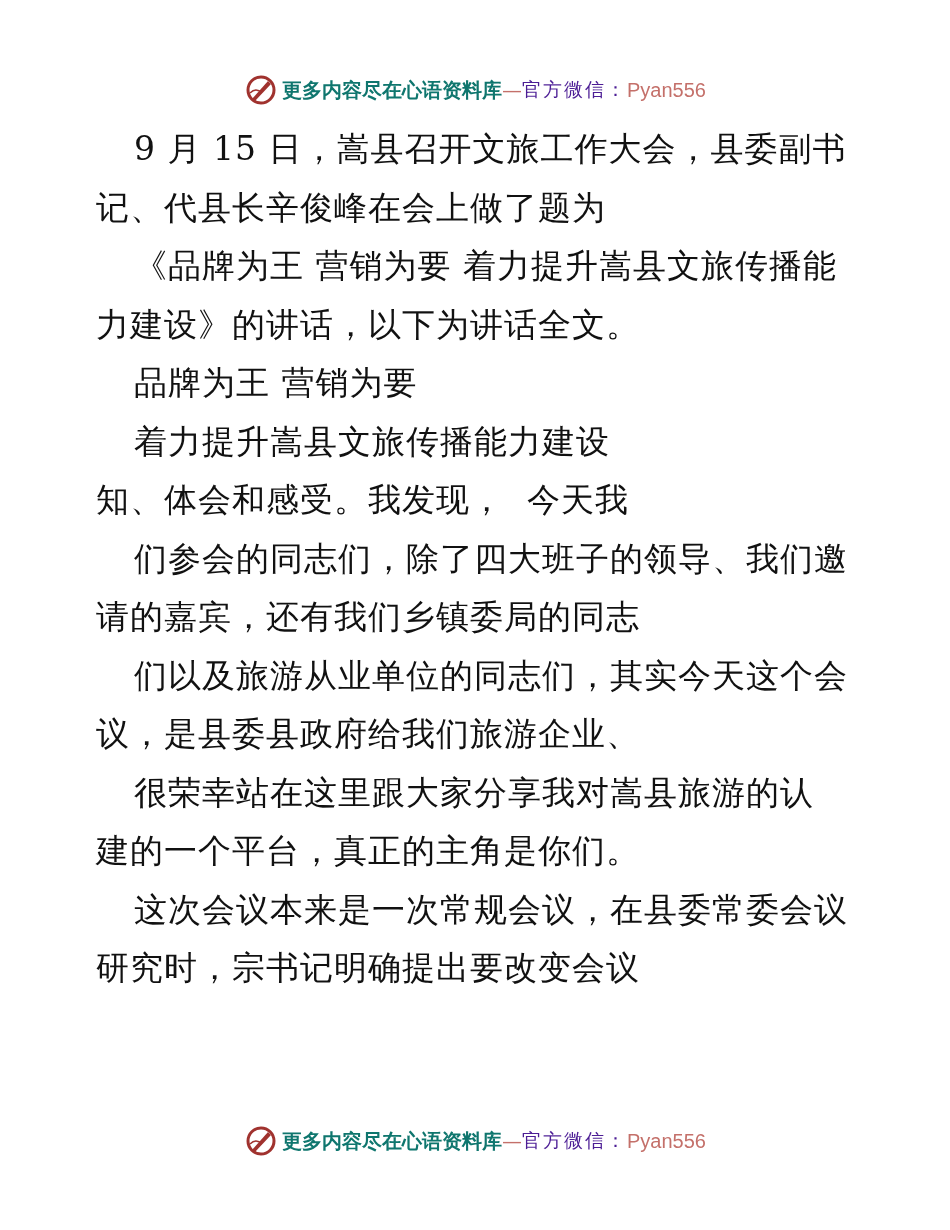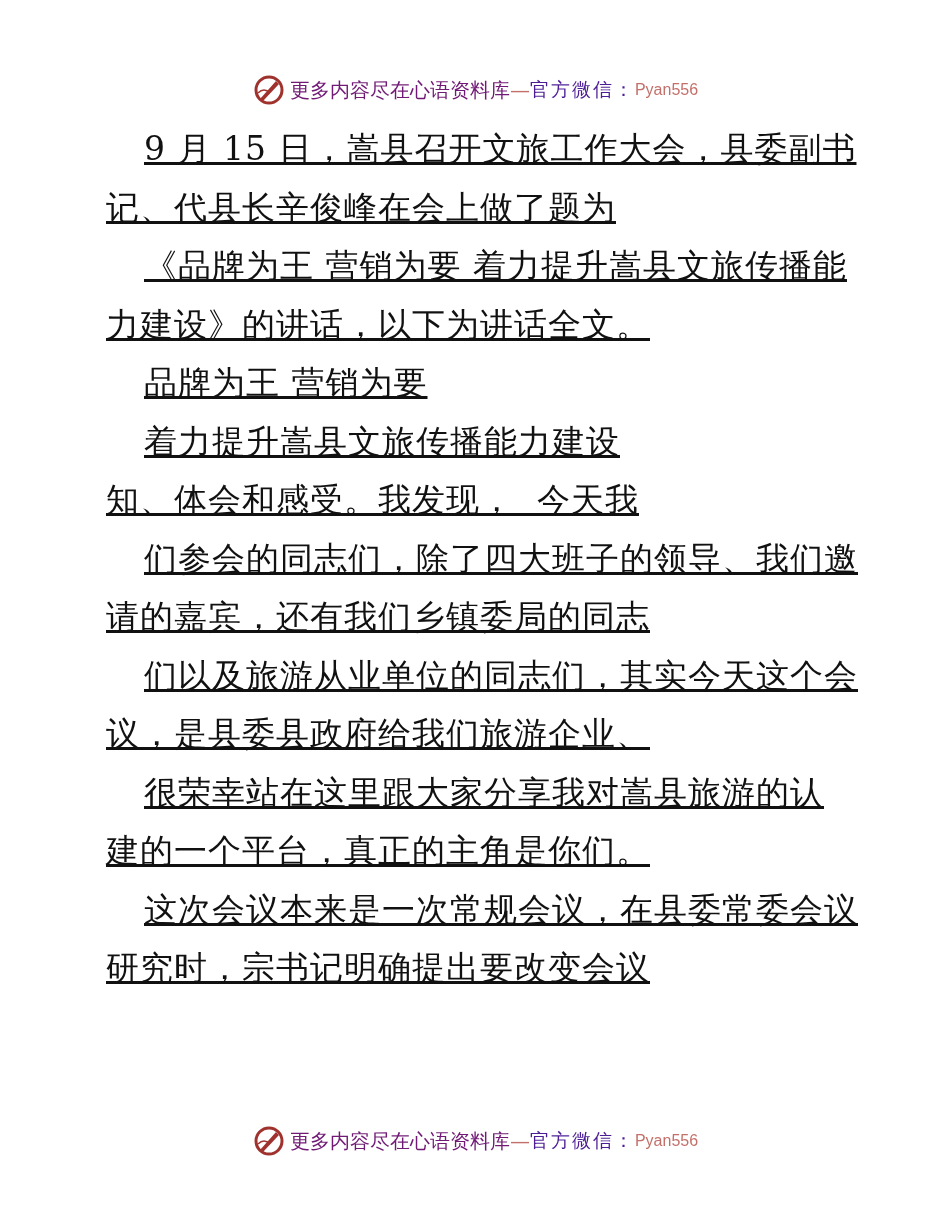--- a/index.html
+++ b/index.html
@@ -4,27 +4,27 @@
   <style>
     html, body { margin: 0; padding: 0; background: #ffffff; }
     body { width: 950px; height: 1230px; position: relative; overflow: hidden; }
     .banner {
       position: absolute; left: 0; width: 950px; height: 40px;
       display: flex; align-items: center; justify-content: center;
     }
     .banner.top { top: 70px; }
     .banner.bottom { top: 1121px; }
     .logo { width: 34px; height: 34px; margin-right: 4px; }
-    .b-red { color: #701a75; font-family: "DejaVu Serif", serif; font-size: 20px; letter-spacing: 0px; }
+    .b-red { color: #0f766e; font-family: "DejaVu Serif", serif; font-size: 20px; letter-spacing: 0px; font-weight: bold; }
     .b-dash { color: #c4706a; font-family: "DejaVu Sans", sans-serif; font-size: 20px; }
     .b-gray { color: #4c1d95; font-family: "DejaVu Serif", serif; font-size: 19px; letter-spacing: 2px; }
-    .b-id { color: #c4706a; font-family: "Liberation Sans", sans-serif; font-size: 16px; }
+    .b-id { color: #c4706a; font-family: "Liberation Sans", sans-serif; font-size: 20px; }
     .content {
-      position: absolute; left: 106px; top: 120px; width: 770px;
-      font-family: "DejaVu Serif", serif; color: #111111; text-decoration: underline;
+      position: absolute; left: 96px; top: 120px; width: 770px;
+      font-family: "DejaVu Serif", serif; color: #111111;
     }
     .line {
       height: 58.5px; line-height: 58.5px; font-size: 33px; white-space: pre;
       letter-spacing: 1px;
     }
     .indent { padding-left: 38px; }
   </style>
 </head>
 <body>
 

